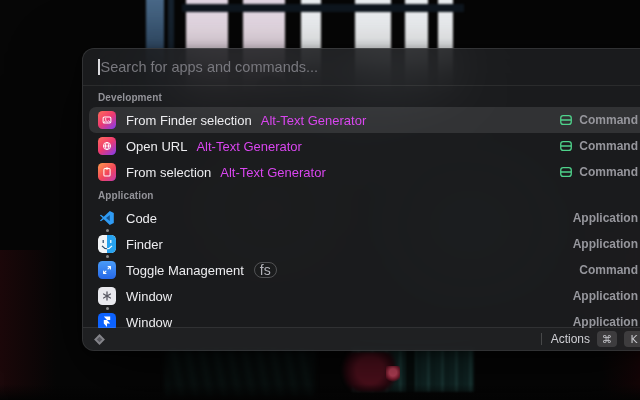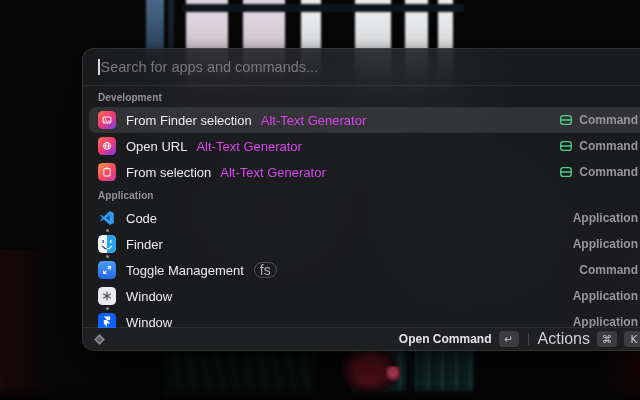--- a/index.html
+++ b/index.html
@@ -85,21 +85,21 @@
                padding:0 9px; border-top:1px solid rgba(255,255,255,0.08);
                background:rgba(255,255,255,0.025); }
   .footer-right { margin-left:auto; display:flex; align-items:center; gap:7px; }
   .open-label { color:#e5e5e9; font-size:12px; font-weight:600; }
   .key { min-width:20px; height:16px; padding:0 4px; border-radius:4px;
          background:rgba(255,255,255,0.13); color:#c8c8cd; font-size:10.5px;
          display:flex; align-items:center; justify-content:center;
          font-family:"DejaVu Sans",sans-serif; }
   .vsep { width:1px; height:12px; background:rgba(255,255,255,0.18); margin:0 2px; }
   .actions-btn { display:flex; align-items:center; gap:7px; }
-  .actions-label { color:#cfcfd4; font-size:16px; font-weight:500; }
+  .actions-label { color:#cfcfd4; font-size:12px; font-weight:500; }
   .logo-wrap { display:flex; align-items:center; opacity:.85; }
 </style>
 </head>
 <body>
 
 <div class="stage">
 
   <div class="bg">
     <div class="bg-window">
       <div class="post"></div>
@@ -297,24 +297,20 @@
     </div>
 
     <div class="footerbar">
       <div class="logo-wrap">
         <svg width="15" height="15" viewBox="0 0 16 16">
           <path d="M8 2.2 13.8 8 8 13.8 2.2 8z" fill="#97979d"></path>
           <path d="M8 5 11 8 8 11 5 8z" fill="#626268"></path>
         </svg>
       </div>
       <div class="footer-right">
-        <div class="actions-btn">
-          <span class="open-label">Open Command</span>
-          <span class="key">↵</span>
-        </div>
         <div class="vsep"></div>
         <div class="actions-btn">
           <span class="actions-label">Actions</span>
           <span class="key">⌘</span>
           <span class="key">K</span>
         </div>
       </div>
     </div>
 
   </div>

